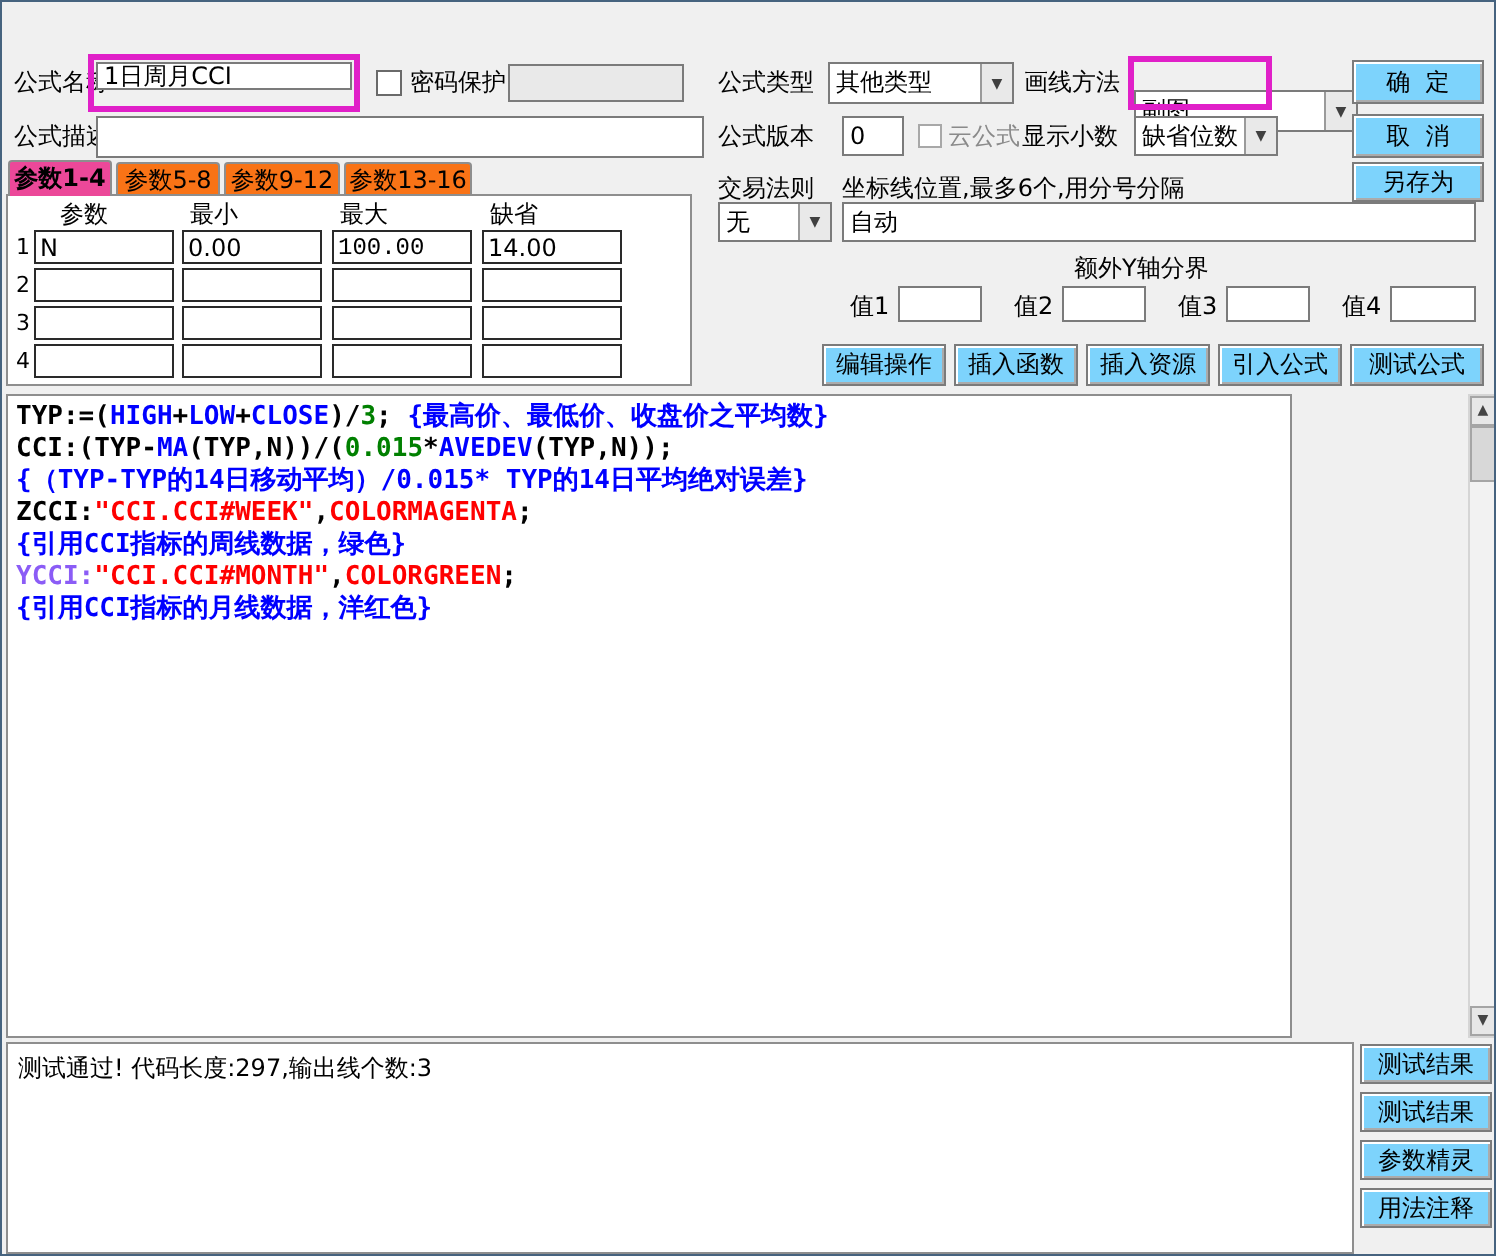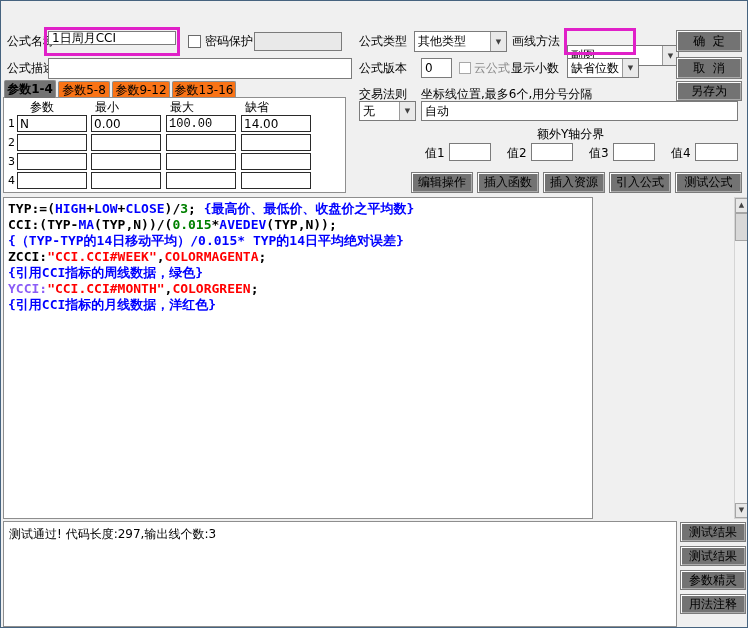--- a/index.html
+++ b/index.html
@@ -21,40 +21,40 @@
          padding:0 3px; font-family:inherit; color:#000; outline:none; }
   .inp.disabled { background:#e9e9e9; }
 
   .dd { position:absolute; border:1px solid #7b7b7b; background:#fff; display:flex; align-items:stretch; }
   .dd-text { flex:1; font-size:12px; padding:0 3px; display:flex; align-items:center;
              white-space:nowrap; overflow:hidden; }
   .dd-arrow { width:16px; border-left:1px solid #9a9a9a; background:#e9e9e9;
               display:flex; align-items:center; justify-content:center;
               font-size:7px; color:#404040; }
 
-  .btn { position:absolute; font-size:12px; color:#000; background:#737373;
+  .btn { position:absolute; font-size:12px; color:#000; background:#7dd3fc;
          border:1px solid #7b7b7b; box-shadow: inset 1px 1px 0 #ffffff, inset -1px -1px 0 #ababab;
          display:flex; align-items:center; justify-content:center; cursor:pointer; white-space:pre; }
 
   .chk { position:absolute; width:13px; height:13px; border:1px solid #6a6a6a; background:#fff; }
   .chk.gray { border-color:#a8a8a8; }
 
   .tab { position:absolute; top:80px; height:17px; font-size:12px; line-height:16px;
          text-align:center; background:#f97316; border:1px solid #8e8e8e; border-bottom:none;
          border-radius:2px 2px 0 0; cursor:pointer; }
-  .tab.active { background:#737373; top:79px; height:18px; z-index:2; font-weight:bold; }
+  .tab.active { background:#ec4899; top:79px; height:18px; z-index:2; font-weight:bold; }
 
   .param-frame { position:absolute; left:2px; top:96px; width:343px; height:96px;
                  background:#ffffff; border:1px solid #8e8e8e; }
   .th { position:absolute; font-size:12px; color:#000; top:1px; }
   .rownum { position:absolute; font-size:11px; color:#000; left:4px; }
   .cell { position:absolute; width:70px; height:17px; border:1px solid #2a2a2a; background:#fff;
           font-size:12px; padding:0 2px; font-family:inherit; outline:none; }
 
-  .code-editor { position:absolute; left:2px; top:196px; width:590px; height:322px;
+  .code-editor { position:absolute; left:2px; top:196px; width:643px; height:322px;
                  background:#ffffff; border:1px solid #8e8e8e; overflow:hidden;
                  padding:3px 0 0 4px; cursor:text; }
   .code-line { font-family:"DejaVu Sans Mono","Liberation Mono",monospace;
                font-size:13px; font-weight:bold; line-height:16px; white-space:pre; }
 
   .scrollbar { position:absolute; left:733px; top:196px; width:15px; height:322px;
                background:#f2f2f2; border:1px solid #d5d5d5; }
   .sb-btn { position:absolute; left:0; width:13px; height:15px; background:#e7e7e7;
             border:1px solid #a5a5a5; font-size:7px; color:#444; text-align:center; line-height:13px; }
   .sb-up { top:0; }

